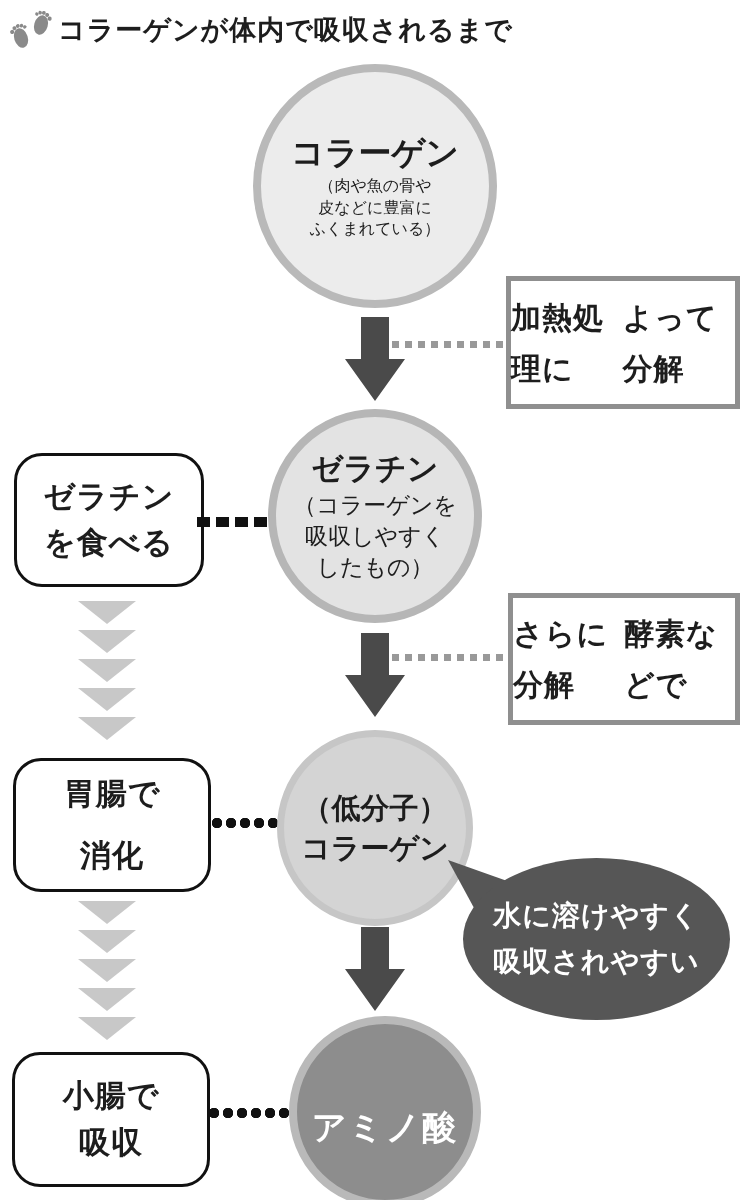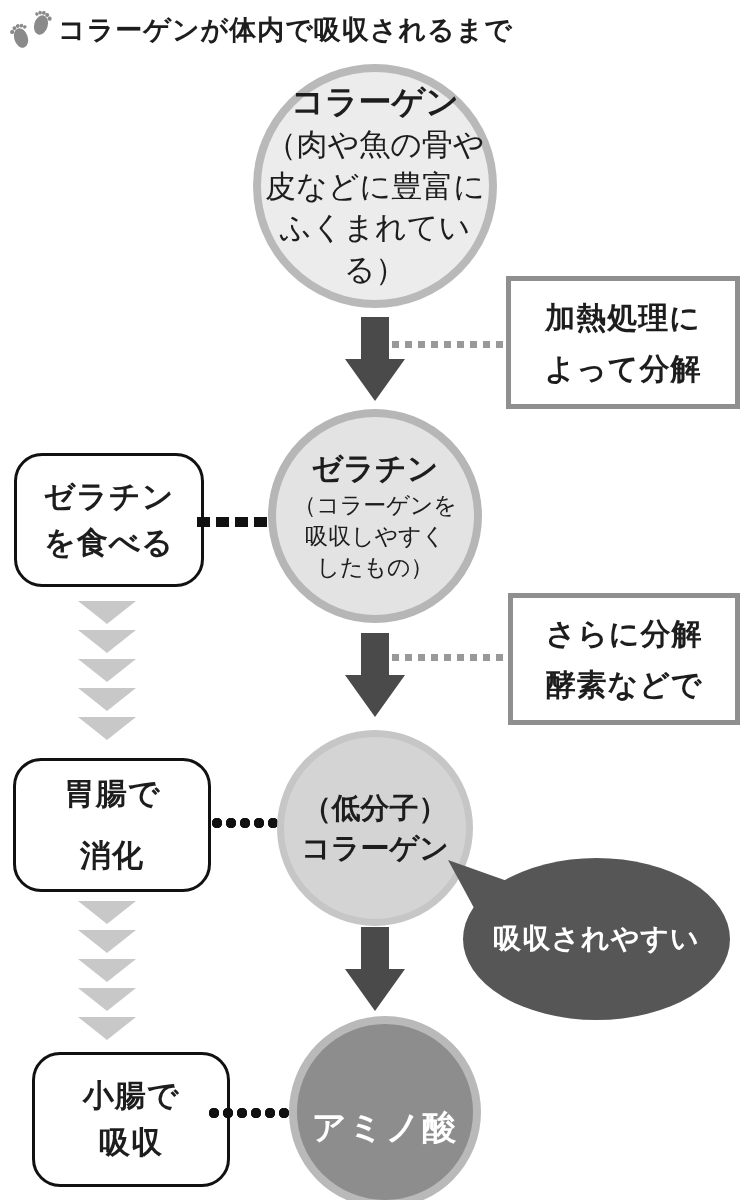--- a/index.html
+++ b/index.html
@@ -25,48 +25,48 @@
   .hdr-icon{position:absolute;left:8px;top:6px;width:48px;height:52px;}
   .hdr-title{position:absolute;left:58px;top:12px;font-size:27px;font-weight:bold;letter-spacing:1px;color:var(--ink);white-space:nowrap;}
   
   .circle{position:absolute;border-radius:50%;display:flex;flex-direction:column;align-items:center;justify-content:center;text-align:center;box-sizing:border-box;}
   .c1{left:253px;top:64px;width:244px;height:244px;background:var(--circle1-fill);border:8px solid var(--circle1-border);}
   .c2{left:268px;top:409px;width:214px;height:214px;background:var(--circle2-fill);border:8px solid var(--circle2-border);}
   .c3{left:277px;top:730px;width:196px;height:196px;background:var(--circle3-fill);border:7px solid var(--circle3-border);}
   .c4{left:289px;top:1016px;width:192px;height:192px;background:var(--circle4-fill);border:8px solid var(--circle4-border);}
   .c-title{font-weight:bold;font-size:33px;line-height:1.3;}
   .c2 .c-title{font-size:31px;}
-  .c-line{font-size:31px;line-height:1.35;font-weight:500;}
+  .c-line{font-size:16px;line-height:1.35;font-weight:500;}
   .c2 .c-line{font-size:23px;}
   .c3 .c-line{font-size:29px;font-weight:bold;line-height:1.38;}
   .c4 .c-title{color:#fff;font-size:34px;letter-spacing:2px;margin-top:30px;}
   
   .blk-arrow{position:absolute;left:335px;width:80px;height:84px;}
   .a1{top:317px;} .a2{top:633px;} .a3{top:927px;}
   
   .gdots{position:absolute;height:7px;background-image:repeating-linear-gradient(90deg,var(--gray-dot) 0 7px,transparent 7px 13px);}
   .gd1{left:392px;top:341px;width:114px;}
   .gd2{left:392px;top:654px;width:116px;}
   .bdash{position:absolute;left:197px;top:517px;width:72px;height:10px;
     background-image:repeating-linear-gradient(90deg,var(--black-ink) 0 13px,transparent 13px 19px);}
   .bdots{position:absolute;height:12px;background-image:radial-gradient(circle at 6px 6px,var(--black-ink) 5px,transparent 5.5px);background-size:14px 12px;background-repeat:repeat-x;}
   .bd1{left:211px;top:817px;width:72px;}
   .bd2{left:208px;top:1107px;width:84px;}
   
   .rbox{position:absolute;background:#fff;border:5px solid var(--right-box-border);box-sizing:border-box;
-    display:flex;flex-direction:column;align-items:center;justify-content:center;text-align:right;}
+    display:flex;flex-direction:row;align-items:center;justify-content:center;text-align:left;}
   .r1{left:506px;top:276px;width:234px;height:133px;}
   .r2{left:508px;top:593px;width:232px;height:132px;}
   .rbox div{font-size:30px;font-weight:bold;line-height:1.7;letter-spacing:1px;}
   
   .lbox{position:absolute;background:#fff;border:3px solid var(--black-ink);border-radius:28px;box-sizing:border-box;
     display:flex;flex-direction:column;align-items:center;justify-content:center;text-align:center;}
   .l1{left:14px;top:453px;width:190px;height:134px;}
   .l2{left:13px;top:758px;width:198px;height:134px;gap:16px;}
-  .l3{left:12px;top:1052px;width:198px;height:135px;margin-left:20px;}
+  .l3{left:12px;top:1052px;width:198px;height:135px;}
   .lbox div{font-size:31px;font-weight:bold;line-height:1.5;letter-spacing:1px;}
   
   .chevcol{position:absolute;left:78px;display:flex;flex-direction:column;gap:6px;}
   .cc1{top:601px;} .cc2{top:901px;}
   .chev{width:58px;height:23px;background:var(--chevron);clip-path:polygon(0 0,100% 0,50% 100%);}
   
   .callout-tail{position:absolute;left:430px;top:845px;width:140px;height:110px;}
   .callout{position:absolute;left:463px;top:858px;width:267px;height:162px;border-radius:50%;
     background:var(--callout-fill);display:flex;flex-direction:column;align-items:center;justify-content:center;text-align:center;}
   .callout div{color:var(--callout-text);font-size:28px;font-weight:bold;line-height:1.65;letter-spacing:1px;}
@@ -150,20 +150,21 @@
   <div class="bdots bd1"></div>
   <div class="circle c3">
     <div class="c-line">（低分子）</div>
     <div class="c-line">コラーゲン</div>
   </div>
 
   <svg class="callout-tail" viewBox="0 0 140 110">
     <polygon fill="var(--callout-fill)" points="18,15 122,52 63,98"></polygon>
   </svg>
   <div class="callout">
+    <div>水に溶けやすく</div>
     <div>吸収されやすい</div>
   </div>
 
   <div class="chevcol cc2">
     <div class="chev"></div>
     <div class="chev"></div>
     <div class="chev"></div>
     <div class="chev"></div>
     <div class="chev"></div>
   </div>

